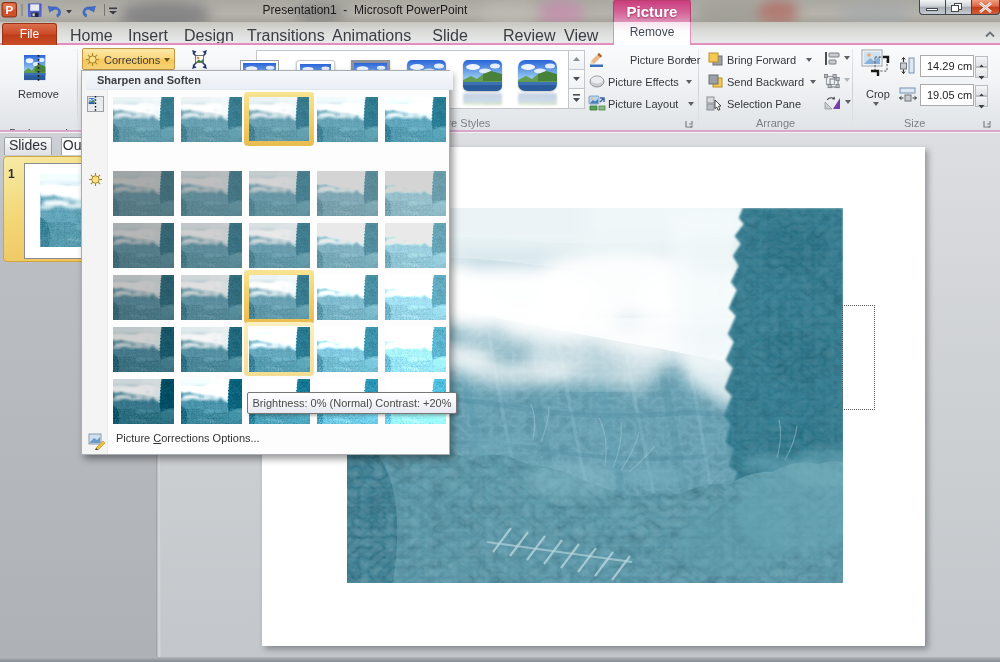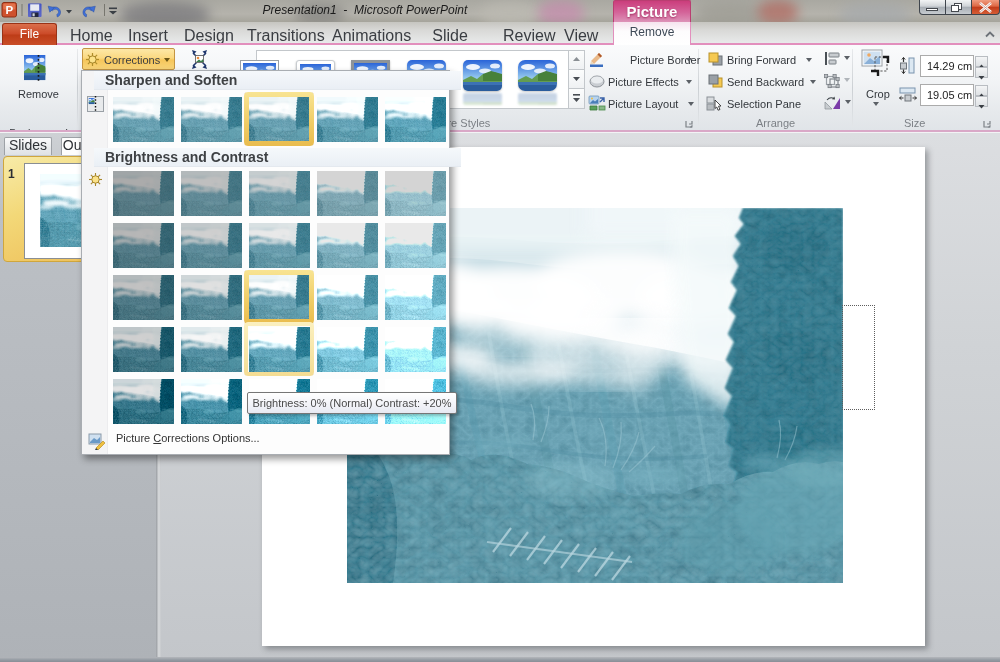--- a/index.html
+++ b/index.html
@@ -1,21 +1,21 @@
 <!DOCTYPE html>
 <html><head>
 <meta charset="utf-8">
 <style>
 * { margin:0; padding:0; box-sizing:border-box; }
 html,body { width:1000px; height:662px; overflow:hidden; font-family:"Liberation Sans",sans-serif; background:#c9ccd0; }
 svg.icon { position:absolute; overflow:visible; }
 
 
 #titlebar { position:absolute; left:0; top:0; width:1000px; height:28px; overflow:hidden;
-  background:linear-gradient(180deg,#a9a8a1 0%,#b5b3ac 50%,#9a998f 100%);font-style:italic; }
+  background:linear-gradient(180deg,#a9a8a1 0%,#b5b3ac 50%,#9a998f 100%); }
 .blob { position:absolute; filter:blur(6px); border-radius:45%; }
 #title-text { position:absolute; left:0; top:3px; width:730px; text-align:center; font-size:12px; color:#1b1b1b; }
 #winbtns { position:absolute; left:919px; top:0; width:81px; height:15px; }
 .wbtn { position:absolute; top:-1px; height:16px; border:1px solid #3f454d; border-top-color:#6b7077;
   background:linear-gradient(180deg,#f2f4f5 0%,#cfd3d7 45%,#a8aeb5 50%,#c6cbd0 100%); }
 #btn-min { left:0; width:27px; border-radius:0 0 0 4px; }
 #btn-max { left:26px; width:27px; }
 #btn-close { left:52px; width:29px; border-radius:0 0 4px 0;
   background:linear-gradient(180deg,#f09c80 0%,#dd6743 45%,#c23c1a 50%,#d55c35 100%); }
 .wglyph { position:absolute; }
@@ -80,23 +80,23 @@
   box-shadow:3px 3px 6px rgba(40,44,50,0.4); }
 #bigpic { position:absolute; left:347px; top:208px; width:496px; height:375px; }
 #placeholder { position:absolute; left:842px; top:305px; width:33px; height:105px; border:1px dotted #5d5d5d; }
 #bottomstrip { position:absolute; left:0; top:657px; width:1000px; height:5px;
   background:linear-gradient(180deg,#b4b7bb,#949aa2 60%,#888e96); }
 
 
 #dropdown { position:absolute; left:81px; top:70px; width:369px; height:385px;
   background:#fdfdfd; border:1px solid #a9adb2; box-shadow:3px 4px 7px rgba(0,0,0,0.4); z-index:10; }
 #dd-strip { position:absolute; left:0; top:0; width:26px; height:383px; background:#f4f4f5; border-right:1px solid #ececee; }
-.dd-head { position:absolute; left:12px; width:367px; height:19px;
+.dd-head { position:absolute; left:4px; width:367px; height:19px;
   background:linear-gradient(180deg,#f5f8fb,#eaeff5); border-bottom:1px solid #e4e9ef;
-  font-size:14px; font-weight:bold; color:#3e4144; line-height:19px; padding-left:11px; }
+  font-size:11px; font-weight:bold; color:#3e4144; line-height:19px; padding-left:11px; }
 .th { position:absolute; width:61px; height:45px; }
 .selbox { position:absolute; width:70px; height:54px; border-radius:4px;
   background:linear-gradient(180deg,#f8e493 0%,#f0cd67 55%,#e9bc4e 100%);
   box-shadow:0 0 0 1px #bd8e32;
   -webkit-mask:linear-gradient(#fff,#fff) content-box, linear-gradient(#fff,#fff);
   -webkit-mask-composite:xor; mask-composite:exclude; padding:5px; }
 .hovbox { position:absolute; width:70px; height:54px; border-radius:4px;
   background:linear-gradient(180deg,#fbf0c0 0%,#f4dc92 100%);
   box-shadow:0 0 0 1px #d4ab52;
   -webkit-mask:linear-gradient(#fff,#fff) content-box, linear-gradient(#fff,#fff);
@@ -577,21 +577,20 @@
 <div id="slide"></div>
 <svg class="icon" id="bigpic" viewBox="0 0 496 375">
     <use href="#mpic"></use>
   </svg>
 <div id="placeholder"></div>
 <div id="bottomstrip"></div>
 
 <div id="dropdown">
   <div id="dd-strip"></div>
   <div class="dd-head" style="top:0;">Sharpen and Soften</div>
-  <div class="dd-head" style="top:77px;">Brightness and Contrast</div>
   <div id="dd-options-text">Picture <u>C</u>orrections Options...</div>
   <svg class="icon" style="left:5px;top:25px" width="17" height="16" viewBox="0 0 17 16">
     <rect x="0.5" y="0.5" width="16" height="15" fill="#e8eaec" stroke="#9aa0a6"></rect>
     <g transform="translate(1.5,2) scale(0.36,0.39)">
         <use href="#lake"></use>
       </g>
     <line x1="8.5" y1="0" x2="8.5" y2="16" stroke="#111" stroke-width="1.4" stroke-dasharray="1.5 1.8"></line>
   </svg>
   <svg class="icon" style="left:7px;top:102px" width="13" height="13" viewBox="0 0 13 13">
     <g stroke="#a8872a" stroke-width="1.1">

